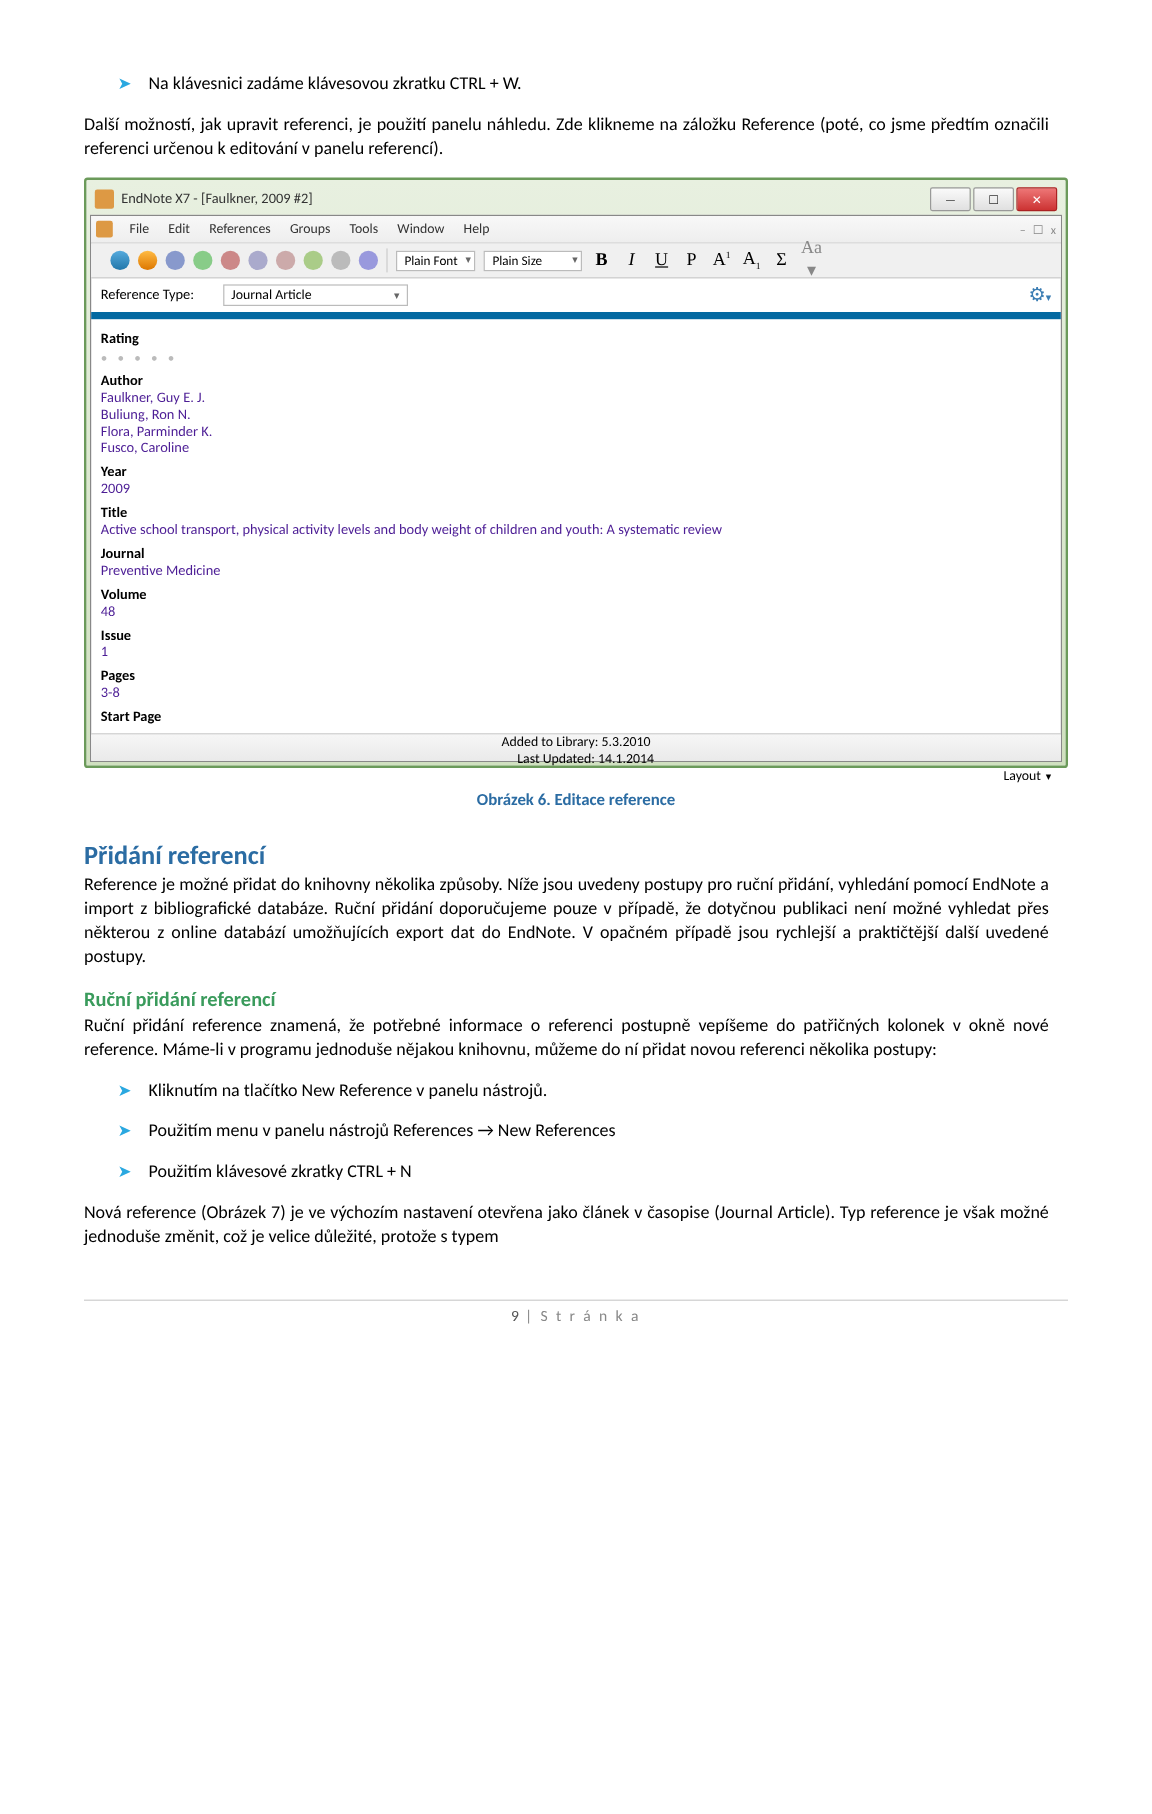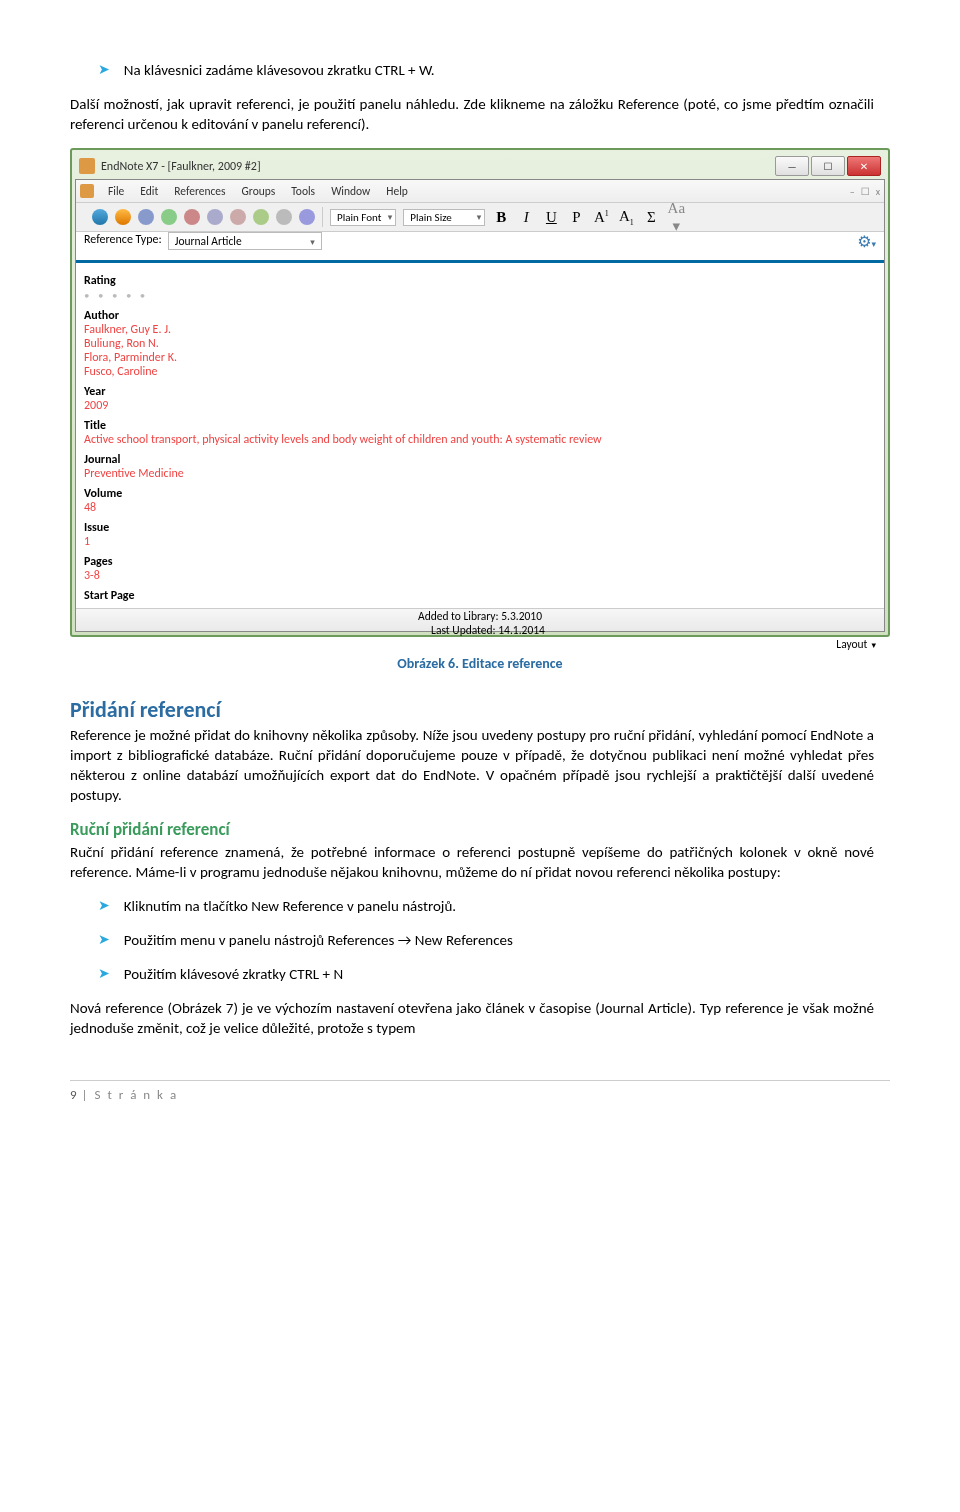--- a/index.html
+++ b/index.html
@@ -87,44 +87,44 @@
     width: 16px; height: 16px; border-radius: 8px;
   }
   .toolbar .sep { width: 1px; height: 20px; background: #ccc; }
   .toolbar .font-sel {
     border: 1px solid #bbb; padding: 1px 14px 1px 6px; background: #fff; font-size: 11px;
     position: relative;
   }
   .toolbar .font-sel::after { content:"▾"; position:absolute; right:3px; top:1px; font-size:9px; color:#666; }
   .toolbar .fmt { font-family: 'Times New Roman', serif; font-size: 15px; width: 18px; text-align:center; }
   .ref-type-row {
-    display: flex; align-items: flex-start; height: 28px; padding: 0 8px;
-    border-bottom: 3px solid #0369a1; font-size: 12px;
+    display: flex; align-items: center; height: 28px; padding: 0 8px;
+    border-bottom: 6px solid #0369a1; font-size: 12px; gap: 18px;
   }
   .ref-type-row .dd {
     border: 1px solid #bbb; padding: 1px 6px; margin-left: 6px; width: 140px;
     display: flex; justify-content: space-between; align-items:center; font-size:11.5px;
   }
   .gear { margin-left: auto; color: #3b7db3; font-size: 16px; }
   .ref-body { padding: 4px 8px 6px 8px; font-size: 12px; position: relative; }
   .fld-label { font-weight: bold; margin-top: 6px; }
-  .fld-val { color: #ef4444; }
+  .fld-val { color: #4c1d95; }
   .rating { letter-spacing: 3px; color: #bbb; font-size: 11px; margin-top:2px; }
   .statusbar {
     display: flex; align-items: center; height: 22px; padding: 0 8px;
     background: linear-gradient(#f6f6f6,#eaeaea); border-top: 1px solid #ccc; font-size: 11.5px; flex-direction: column;
   }
   .statusbar .layout { margin-left:auto; display:flex; align-items:center; gap:4px; }
   .caption { text-align: center; color: #2b6ca3; font-weight: bold; font-size: 14px; margin: 14px 0 24px 0; }
   .h2 { color: #2b6ca3; font-size: 22px; font-weight: bold; margin: 4px 0 2px 0; }
   .h3 { color: #3a9b5c; font-size: 17px; font-weight: bold; margin: 14px 0 2px 0; }
   .bullet-list { margin: 8px 0 14px 0; }
   .footer { position: relative; margin-top: 42px; }
   .footer-line { border: none; border-top: 1px solid #ccc; margin: 0 0 6px 0; }
-  .footer-text { text-align: left; color: #888; font-size: 13px; letter-spacing: 2px; }
+  .footer-text { text-align: center; color: #888; font-size: 13px; letter-spacing: 2px; }
   .footer-text .pg { color: #555; letter-spacing: normal; }
 </style>
 </head>
 <body>
 
 <div class="bullet-line">
   <span class="bullet-arrow">➤</span>
   <span class="bullet-text">Na klávesnici zadáme klávesovou zkratku CTRL + W.</span>
 </div>
 

